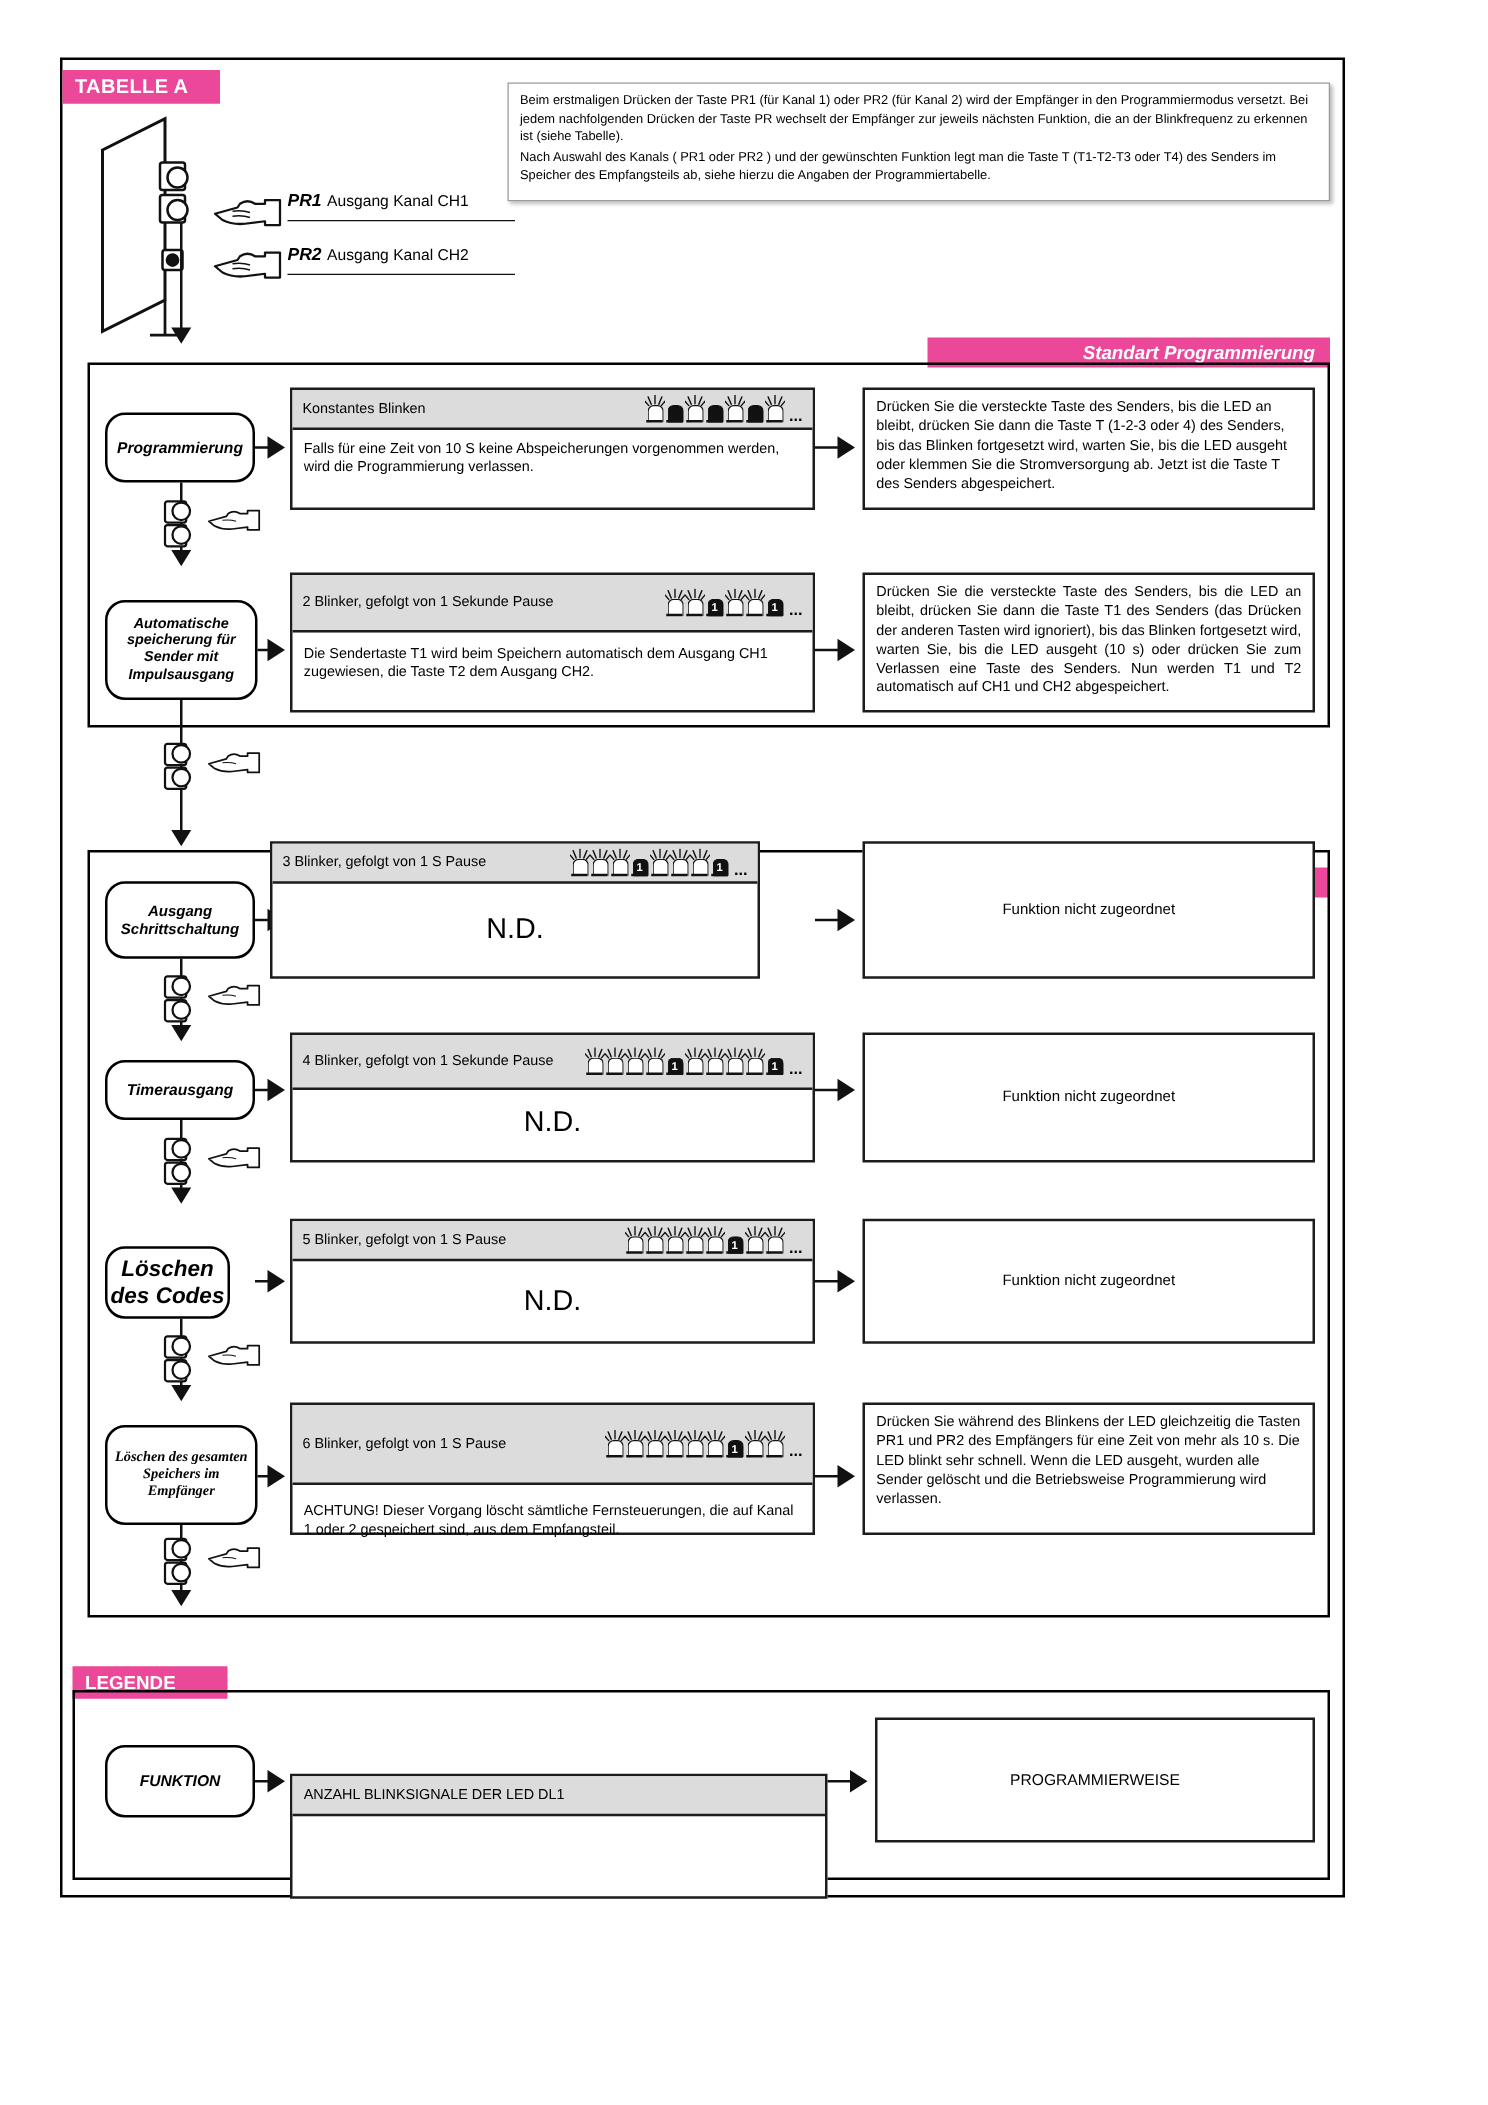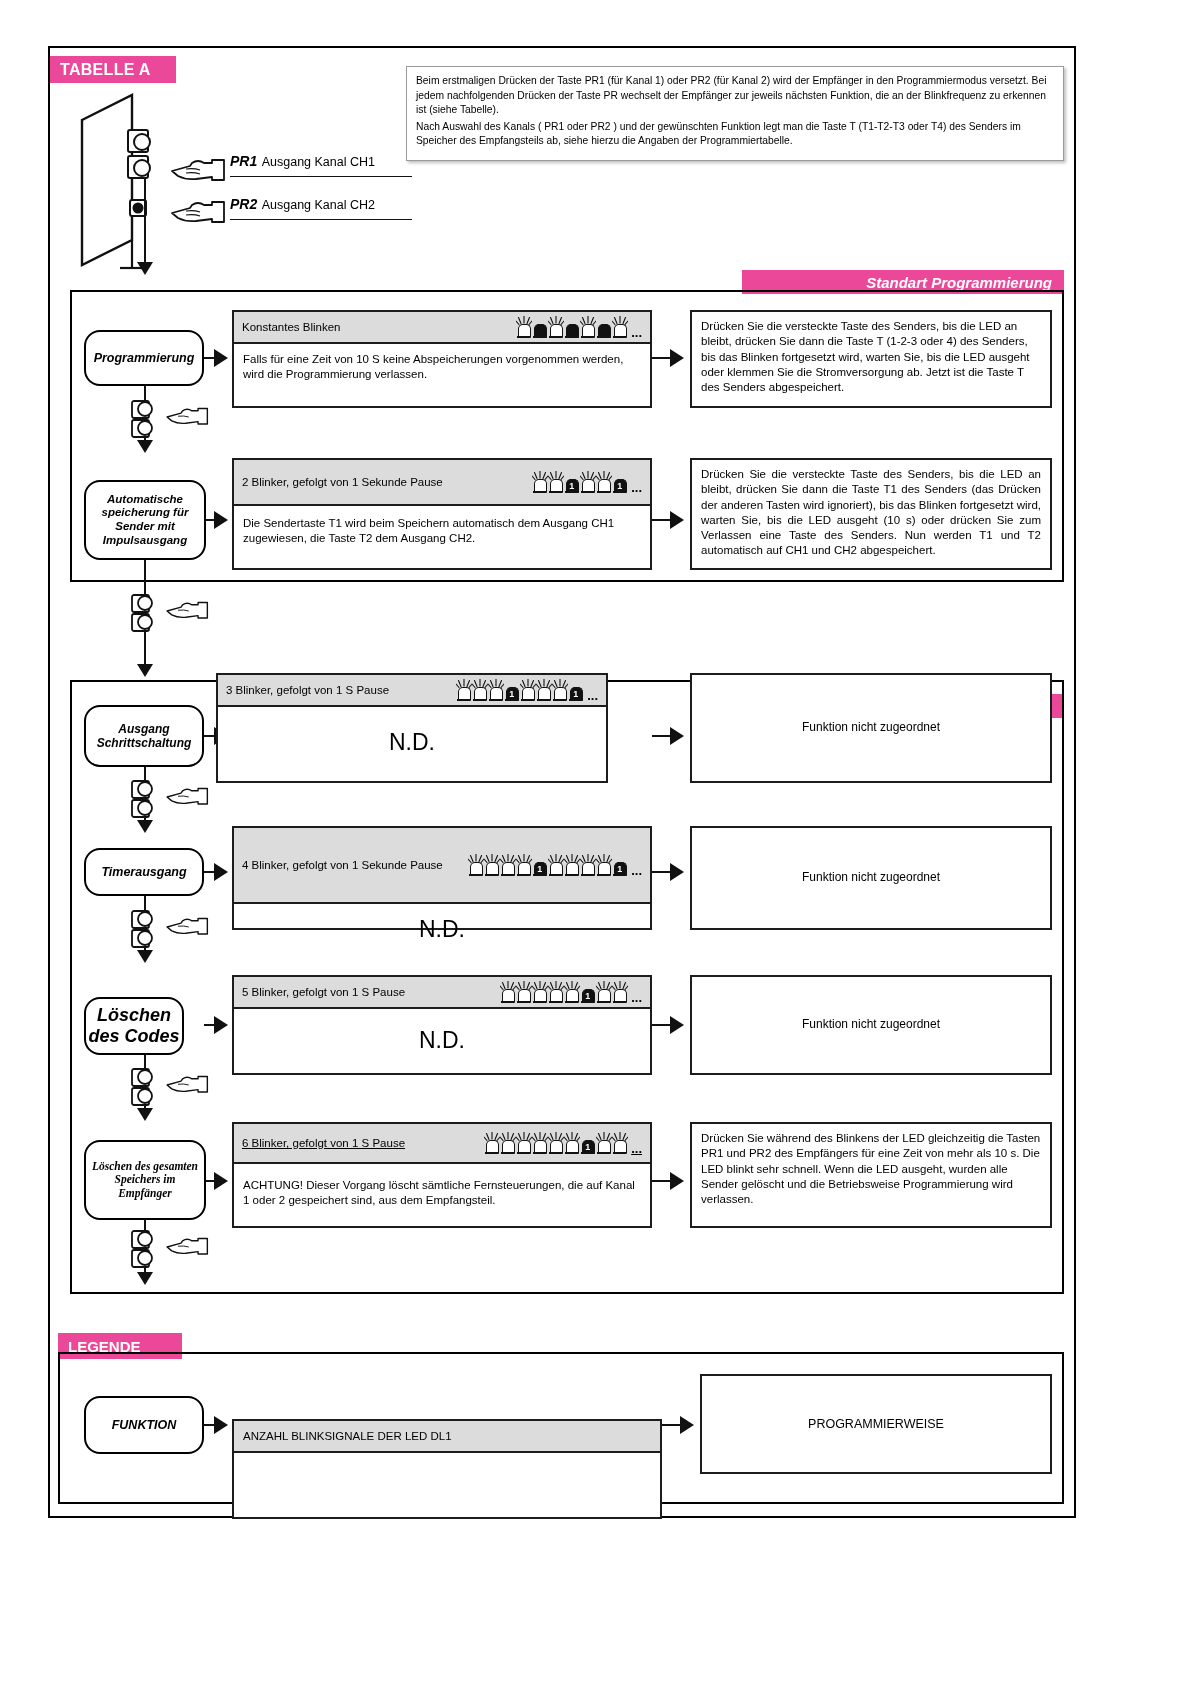--- a/index.html
+++ b/index.html
@@ -447,21 +447,21 @@
     <path d="M18 12 Q26 11 32 13" fill="none" stroke="#111" stroke-width="1.2"></path>
   </svg>
 
   <div class="abs capsule" style="left:84px;top:848px;width:120px;height:48px;font-size:12.5px;">
     <span>Timerausgang</span>
   </div>
   <div class="h-line" style="left:204px;top:871px;width:14px;"></div>
   <div class="arrowhead-r" style="left:214px;top:863px;"></div>
 
   <div class="abs thinbox" style="left:232px;top:826px;width:420px;height:104px;">
-    <div class="greyhdr" style="height:42px;display:flex;align-items:center;padding:16px 8px;">
+    <div class="greyhdr" style="height:42px;display:flex;align-items:center;padding:0 8px;">
       <span style="font-size:11.5px;flex:1;line-height:1.3;">4 Blinker, gefolgt von 1 Sekunde Pause</span>
       <span class="leds">
           <span class="led on">
             <svg class="rays" viewBox="0 0 16 9">
               <g stroke="#111" stroke-width="1.1" stroke-linecap="round">
                 <line x1="8" y1="7" x2="8" y2="0"></line>
                 <line x1="5" y1="7.5" x2="2.5" y2="1.5"></line>
                 <line x1="11" y1="7.5" x2="13.5" y2="1.5"></line>
                 <line x1="3" y1="8.5" x2="0" y2="5"></line>
                 <line x1="13" y1="8.5" x2="16" y2="5"></line>
@@ -729,21 +729,21 @@
     <path d="M18 12 Q26 11 32 13" fill="none" stroke="#111" stroke-width="1.2"></path>
   </svg>
 
   <div class="abs capsule" style="left:84px;top:1140px;width:122px;height:80px;font-size:11.5px;font-family:Liberation Serif, serif;">
     <span style="padding:0 5px;">Löschen des gesamten Speichers im Empfänger</span>
   </div>
   <div class="h-line" style="left:206px;top:1180px;width:12px;"></div>
   <div class="arrowhead-r" style="left:214px;top:1172px;"></div>
 
   <div class="abs thinbox" style="left:232px;top:1122px;width:420px;height:106px;">
-    <div class="greyhdr" style="height:30px;display:flex;align-items:center;padding:4px 8px;text-decoration:underline;">
+    <div class="greyhdr" style="height:30px;display:flex;align-items:center;padding:16px 8px;">
       <span style="font-size:11.5px;flex:1;">6 Blinker, gefolgt von 1 S Pause</span>
       <span class="leds">
           <span class="led on">
             <svg class="rays" viewBox="0 0 16 9">
               <g stroke="#111" stroke-width="1.1" stroke-linecap="round">
                 <line x1="8" y1="7" x2="8" y2="0"></line>
                 <line x1="5" y1="7.5" x2="2.5" y2="1.5"></line>
                 <line x1="11" y1="7.5" x2="13.5" y2="1.5"></line>
                 <line x1="3" y1="8.5" x2="0" y2="5"></line>
                 <line x1="13" y1="8.5" x2="16" y2="5"></line>

